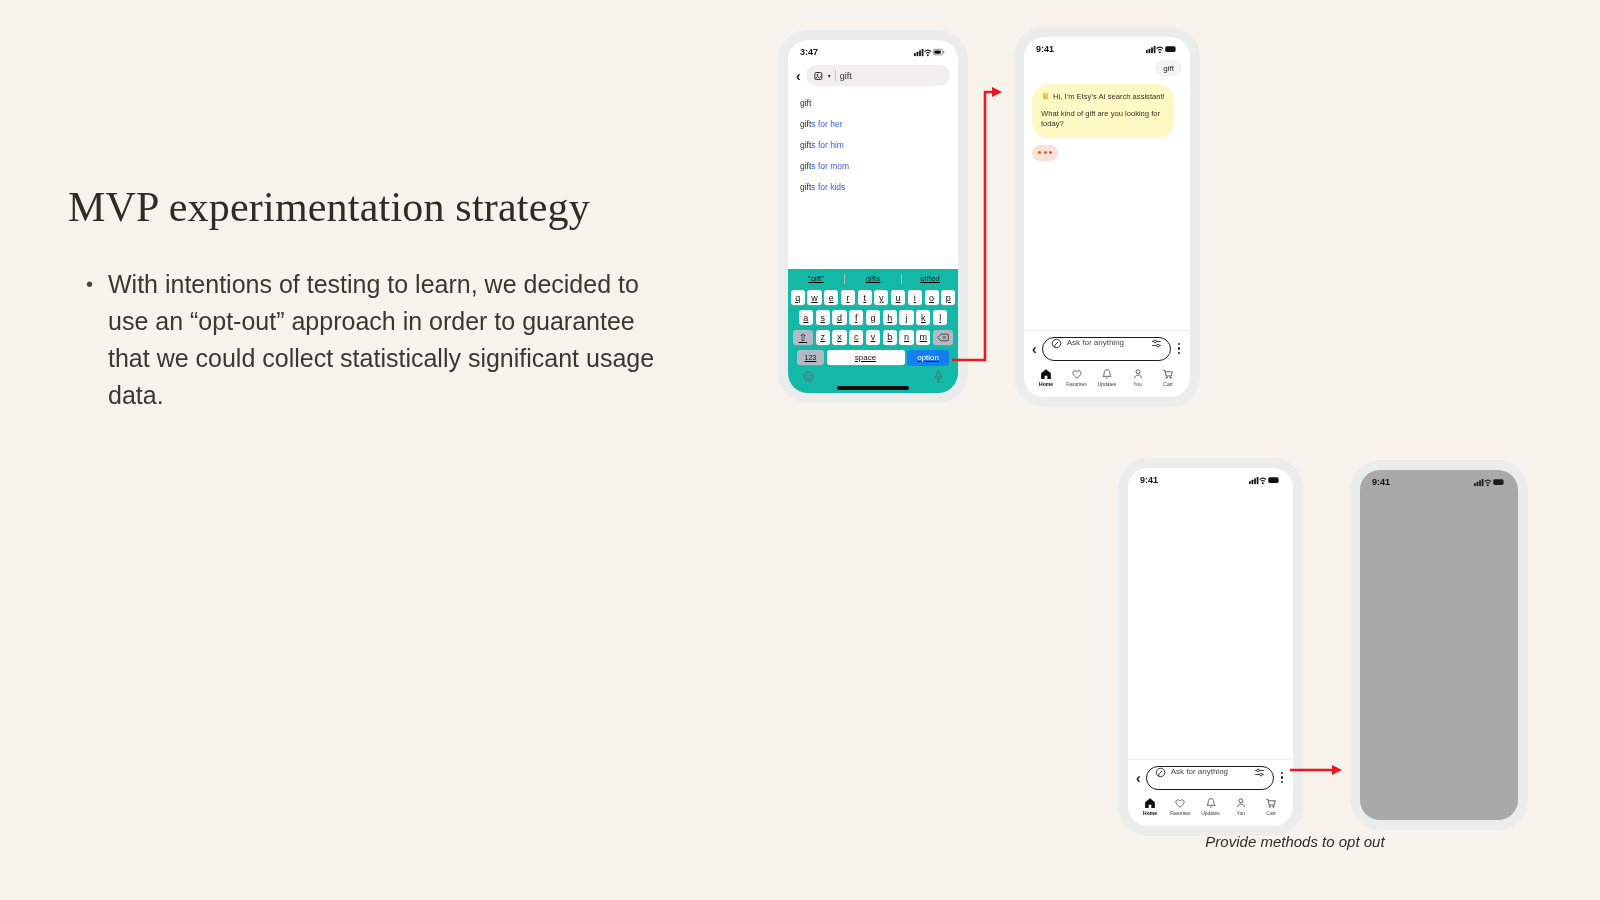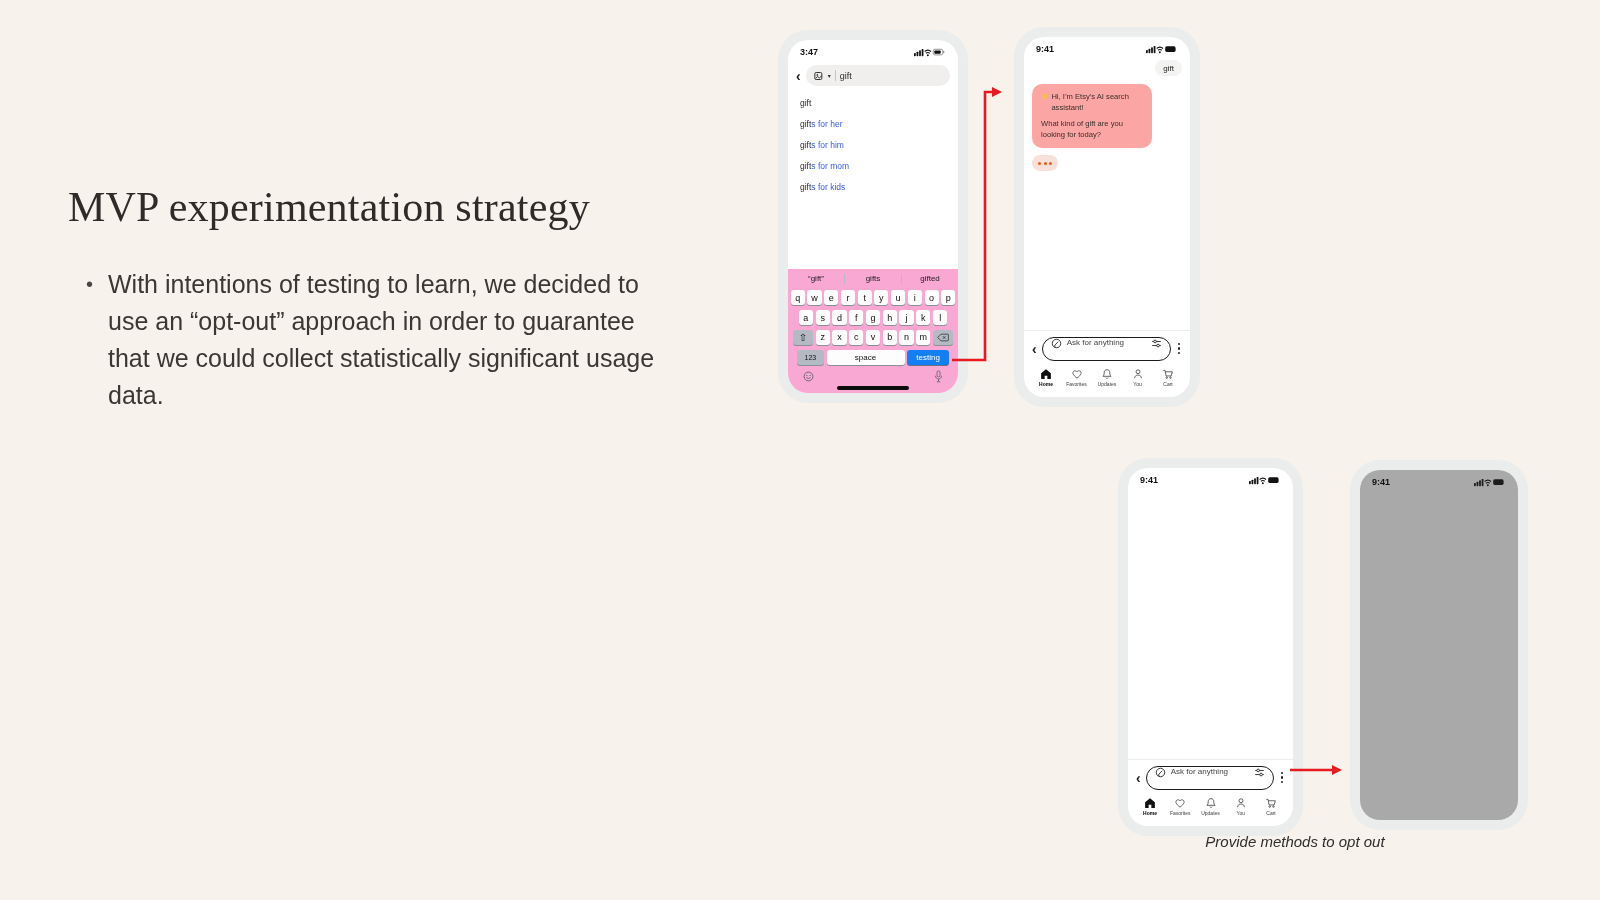--- a/index.html
+++ b/index.html
@@ -31,39 +31,39 @@
   
   .searchrow{display:flex;align-items:center;gap:5px;padding:5px 8px 3px;flex:none;}
   .chev{font-size:14px;color:#222;line-height:10px;font-weight:bold;}
   .field{flex:1;background:#f0efee;border-radius:11px;height:21px;display:flex;align-items:center;gap:4px;padding:0 8px;}
   .caret{font-size:6px;color:#333;}
   .fdiv{width:1px;height:11px;background:#c4c4c4;}
   .query{font-size:9px;color:#2b2b2b;}
   .sugg{display:flex;flex-direction:column;padding-top:3px;}
   .srow{padding:5.5px 12px;font-size:8.5px;color:#2d2d2d;}
   .srow .comp{color:#3a5bd9;}
-  .kb{margin-top:auto;background:#f9a8d4;padding-top:1px;flex:none;}
+  .kb{margin-top:auto;background:#14b8a6;padding-top:1px;flex:none;text-decoration:underline;}
   .preds{display:flex;align-items:center;height:18px;}
   .pred{flex:1;text-align:center;font-size:8px;color:#1d1d1d;}
   .pdiv{width:1px;height:10px;background:#b5b9c0;}
   .krow{display:flex;justify-content:center;gap:2.6px;padding:2.4px 2.6px;}
   .key{width:14.2px;height:15px;background:#fdfdfe;border-radius:3px;box-shadow:0 1px 0 #8a8f99;
        display:flex;align-items:center;justify-content:center;font-size:9px;color:#111;}
   .key.sp{background:#b4bac4;}
   .key.wshift{width:20px;font-size:10px;}
   .key.w123{width:27px;font-size:7px;}
   .key.wspace{width:78px;font-size:8px;}
   .key.wsearch{width:42px;background:#147ef5;color:#fff;font-size:8px;box-shadow:0 1px 0 #6a7080;}
   .kbfoot{display:flex;justify-content:space-between;align-items:center;padding:3px 15px 10px;}
   .homebar{position:absolute;left:50%;transform:translateX(-50%);bottom:3px;width:72px;height:4px;background:#0c0c0c;border-radius:3px;}
 
   
   .chat{flex:1;display:flex;flex-direction:column;padding:2px 8px;overflow:hidden;}
   .ububble{align-self:flex-end;background:#f3f3f1;border-radius:8px;padding:3.5px 8px;font-size:8px;color:#222;margin:1px 0 0;}
-  .abubble{margin-top:8px;background:#fca5a5;border-radius:10px;padding:8px 9px;width:120px;box-sizing:border-box;}
+  .abubble{margin-top:8px;background:#fef9c3;border-radius:16px;padding:8px 9px;width:142px;box-sizing:border-box;}
   .aline{margin:0;font-size:7.6px;line-height:10.5px;color:#3a2e28;display:flex;gap:3px;align-items:flex-start;}
   .aline.q{margin-top:6px;display:block;}
   .typing{margin-top:7px;background:#f8e1d8;border-radius:9px;width:26px;height:16px;display:flex;align-items:center;justify-content:center;gap:2.4px;}
   .typing i{width:3px;height:3px;border-radius:50%;background:#ef5a1f;}
 
   
   .askbar{display:flex;align-items:center;gap:5px;padding:6px 8px 4px;border-top:1px solid #ececec;flex:none;}
   .pill{flex:1;height:22px;border:1.4px solid #1c1c1c;border-radius:12px;display:flex;align-items:flex-start;gap:5px;padding:0 8px;background:#fff;}
   .pill .ph{flex:1;font-size:8px;color:#444;}
   .kebab{display:flex;flex-direction:column;gap:2px;padding:0 2px;}
@@ -182,21 +182,21 @@
           <span class="key sp wshift">
             <svg width="12" height="9" viewBox="0 0 18 12" fill="none" stroke="#333" stroke-width="1.2">
               <path d="M6 1 H16.2 Q17 1 17 1.8 V10.2 Q17 11 16.2 11 H6 L1 6 Z"></path>
               <path d="M8.8 4 l4 4 M12.8 4 l-4 4"></path>
             </svg>
           </span>
         </div>
         <div class="krow">
           <span class="key sp w123">123</span>
           <span class="key wspace">space</span>
-          <span class="key wsearch">testing</span>
+          <span class="key wsearch">option</span>
         </div>
         <div class="kbfoot">
           <svg width="11" height="11" viewBox="0 0 14 14" fill="none" stroke="#5a5f68" stroke-width="1.1">
             <circle cx="7" cy="7" r="5.6"></circle>
             <circle cx="5" cy="5.6" r=".7" fill="#5a5f68" stroke="none"></circle>
             <circle cx="9" cy="5.6" r=".7" fill="#5a5f68" stroke="none"></circle>
             <path d="M4.4 8.4 Q7 10.8 9.6 8.4"></path>
           </svg>
           <svg width="9" height="13" viewBox="0 0 12 17" fill="none" stroke="#5a5f68" stroke-width="1.1">
             <rect x="4" y="1" width="4" height="8" rx="2"></rect>

